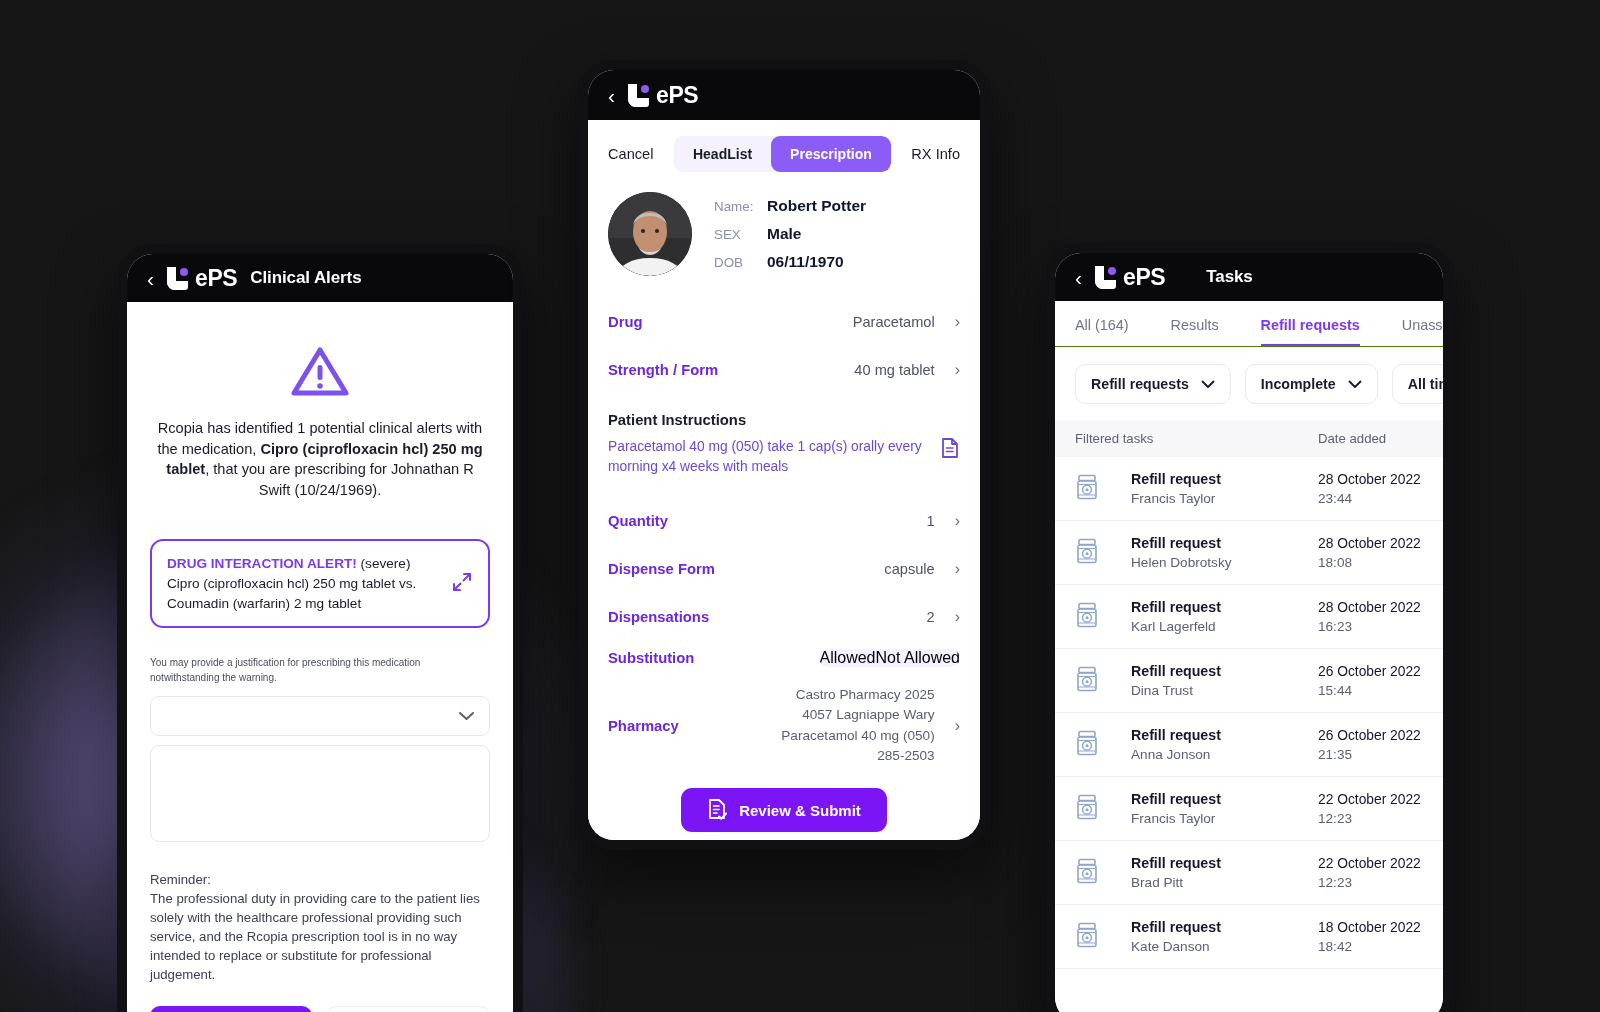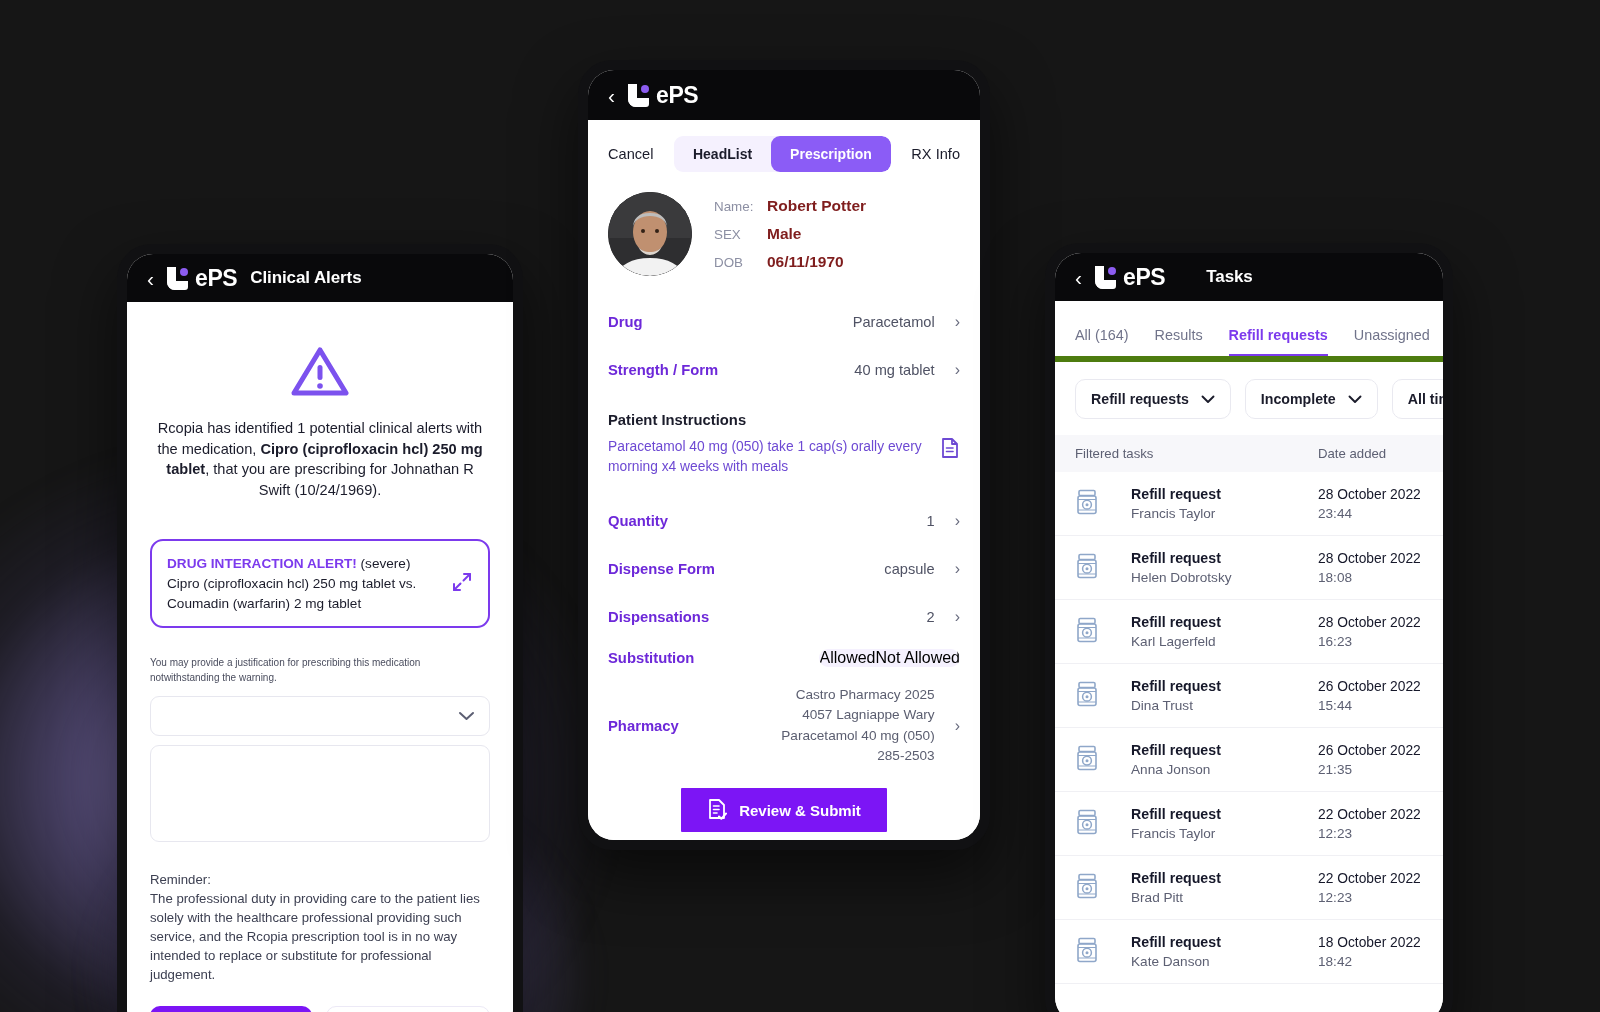--- a/index.html
+++ b/index.html
@@ -72,40 +72,40 @@
   .seg-row{ display:flex; align-items:center; justify-content:space-between; padding:16px 0 4px; }
   .seg-side{ font-size:14.6px; font-weight:400; color:#1b1c2b; }
   .seg{ display:flex; background:#f5f1fe; border-radius:9px; overflow:hidden; }
   .seg div{ padding:10px 19px; font-size:14px; font-weight:700; color:#1b1c2b; }
   .seg div.on{ background:#8b5cf6; color:#fff; border-radius:9px; }
   .pat{ display:flex; align-items:center; gap:22px; padding:16px 0 10px; }
   .avatar{ width:84px; height:84px; border-radius:50%; overflow:hidden; flex:0 0 auto; background:#2a2a2a; position:relative; }
   .pat-fields{ display:flex; flex-direction:column; gap:10px; }
   .pat-line{ display:flex; align-items:baseline; gap:11px; }
   .pat-k{ font-size:13.4px; color:#8c8fa3; min-width:42px; }
-  .pat-v{ font-size:15.5px; font-weight:700; color:#7f1d1d; }
+  .pat-v{ font-size:15.5px; font-weight:700; color:#0f172a; }
   .hr{ height:1px; background:#f0f0f4; margin:6px 0; }
   .row{ display:flex; align-items:center; justify-content:space-between; padding:15px 0; }
   .row-k{ font-size:14.8px; font-weight:700; color:#6d28d9; }
   .row-v{ font-size:14.6px; color:#4f5264; display:flex; align-items:center; gap:20px; }
   .chev{ color:#6a6d80; font-size:16px; font-weight:400; }
   .pi-head{ font-size:14.8px; font-weight:700; color:#1b1c2b; padding-top:6px; }
   .pi-body{ display:flex; align-items:flex-start; justify-content:space-between; gap:14px; padding-top:9px; }
   .pi-txt{ font-size:13.8px; line-height:1.44; color:#6d49d3; }
   .sub-seg{ display:flex; background:#f5f1fe; border-radius:9px; overflow:hidden; }
   .pharm{ display:flex; align-items:center; justify-content:space-between; padding:8px 0 6px; }
   .pharm-v{ text-align:right; font-size:13.6px; line-height:1.5; color:#5b5e70; }
   .submit-wrap{ display:flex; justify-content:center; padding:16px 0 18px; }
-  .submit{ background:#7c15f5; color:#fff; height:44px; border-radius:1px; display:flex; align-items:center; gap:11px; padding:0 26px; font-size:15px; font-weight:700; }
+  .submit{ background:#7c15f5; color:#fff; height:44px; border-radius:11px; display:flex; align-items:center; gap:11px; padding:0 26px; font-size:15px; font-weight:700; }
 
   
   #phone-right{ left:1045px; top:243px; width:408px; height:790px; }
   #phone-right .topbar{ height:48px; padding:0 20px; }
   .tasks-body{ flex:1; background:#fff; display:flex; flex-direction:column; overflow:hidden; }
-  .tabs{ display:flex; gap:26px; padding:26px 20px 0; border-bottom:6px solid #4d7c0f; }
+  .tabs{ display:flex; gap:42px; padding:16px 20px 0; border-bottom:1px solid #4d7c0f; }
   .tab{ font-size:14.4px; color:#70738a; padding-bottom:11px; white-space:nowrap; }
   .tab.on{ color:#7c3aed; font-weight:700; border-bottom:2.5px solid #7c3aed; }
   .chips{ display:flex; gap:14px; padding:17px 20px 16px; }
   .chip{ border:1px solid #e9e9f0; border-radius:10px; height:40px; display:flex; align-items:center; gap:12px; padding:0 15px; font-size:14.2px; font-weight:700; color:#1b1c2b; white-space:nowrap; }
   .thead{ display:flex; background:#f7f7fa; padding:11px 20px; }
   .thead div{ font-size:13.2px; color:#5d6073; }
   .thead .c1{ flex:0 0 243px; }
   .trow{ display:flex; align-items:center; padding:14px 20px; border-bottom:1px solid #f0f0f4; }
   .trow .ico{ flex:0 0 56px; }
   .trow .c1{ flex:0 0 187px; }

